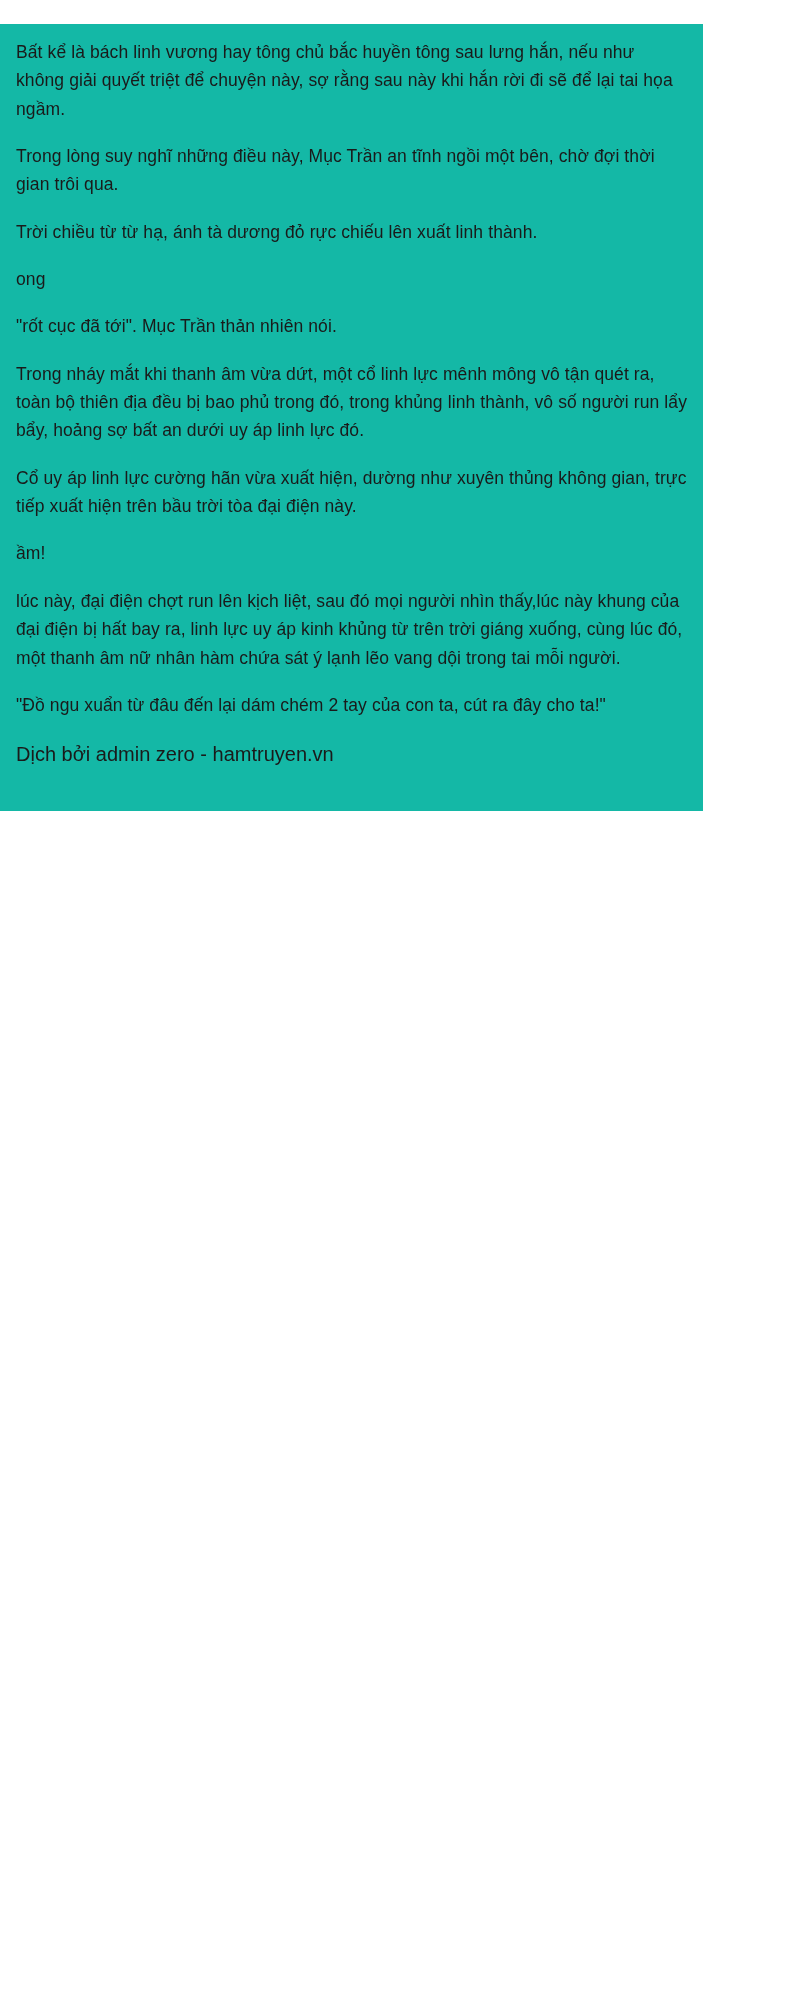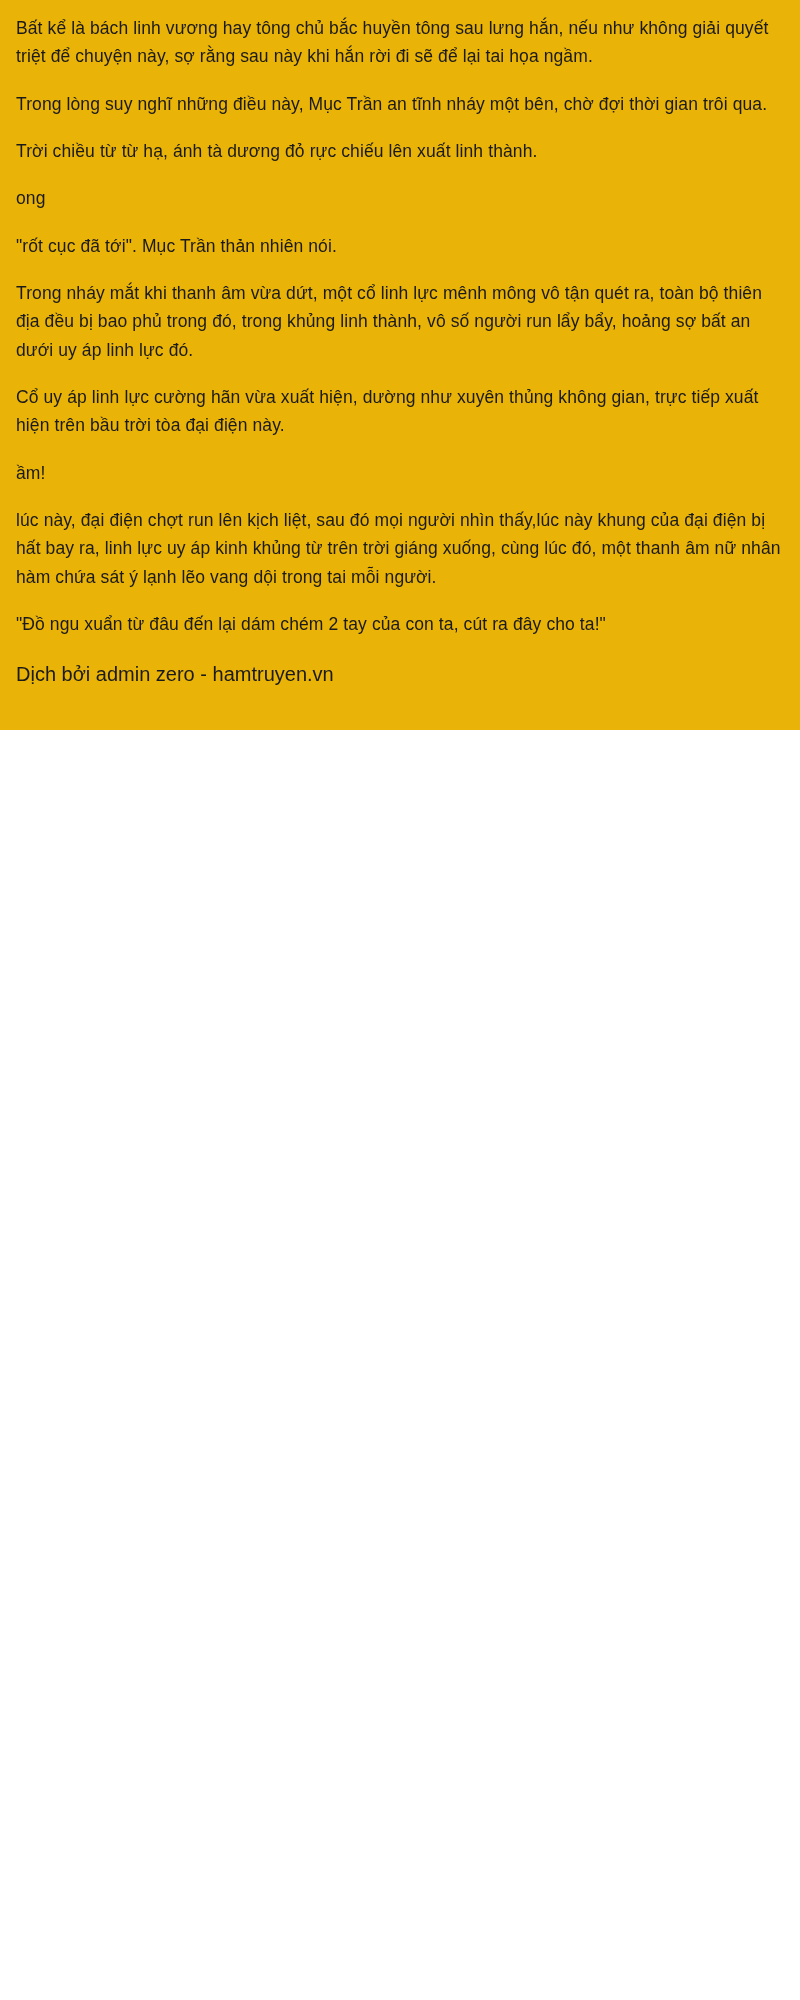--- a/index.html
+++ b/index.html
@@ -6,24 +6,25 @@
     margin: 0;
     padding: 0;
     background: #ffffff;
   }
   body {
     width: 800px;
     min-height: 2000px;
     font-family: "Liberation Sans", sans-serif;
   }
   #reader {
-    width: 800px;
+    width: 703px;
     box-sizing: border-box;
     padding: 14px 16px 0 16px;
-    background: #eab308;
+    background: #14b8a6;
+    margin-top: 24px;
   }
   .para {
     color: #1a1a1a;
     font-size: 17.5px;
     line-height: 1.62;
     margin: 0 0 19px 0;
     text-align: left;
     word-wrap: break-word;
     letter-spacing: 0.1px;
   }
@@ -39,21 +40,21 @@
   .spacer-bottom {
     height: 40px;
   }
 </style>
 </head>
 <body>
 
 <div id="reader">
 
   <p class="para">Bất kể là bách linh vương hay tông chủ bắc huyền tông sau lưng hắn, nếu như không giải quyết triệt để chuyện này, sợ rằng sau này khi hắn rời đi sẽ để lại tai họa ngầm.</p>
-  <p class="para">Trong lòng suy nghĩ những điều này, Mục Trần an tĩnh nháy một bên, chờ đợi thời gian trôi qua.</p>
+  <p class="para">Trong lòng suy nghĩ những điều này, Mục Trần an tĩnh ngồi một bên, chờ đợi thời gian trôi qua.</p>
   <p class="para">Trời chiều từ từ hạ, ánh tà dương đỏ rực chiếu lên xuất linh thành.</p>
   <p class="para">ong</p>
   <p class="para">"rốt cục đã tới". Mục Trần thản nhiên nói.</p>
   <p class="para">Trong nháy mắt khi thanh âm vừa dứt, một cổ linh lực mênh mông vô tận quét ra, toàn bộ thiên địa đều bị bao phủ trong đó, trong khủng linh thành, vô số người run lẩy bẩy, hoảng sợ bất an dưới uy áp linh lực đó.</p>
   <p class="para">Cổ uy áp linh lực cường hãn vừa xuất hiện, dường như xuyên thủng không gian, trực tiếp xuất hiện trên bầu trời tòa đại điện này.</p>
   <p class="para">ầm!</p>
   <p class="para">lúc này, đại điện chợt run lên kịch liệt, sau đó mọi người nhìn thấy,lúc này khung của đại điện bị hất bay ra, linh lực uy áp kinh khủng từ trên trời giáng xuống, cùng lúc đó, một thanh âm nữ nhân hàm chứa sát ý lạnh lẽo vang dội trong tai mỗi người.</p>
   <p class="para">"Đồ ngu xuẩn từ đâu đến lại dám chém 2 tay của con ta, cút ra đây cho ta!"</p>
 
   <p class="credit">Dịch bởi admin zero - hamtruyen.vn</p>

